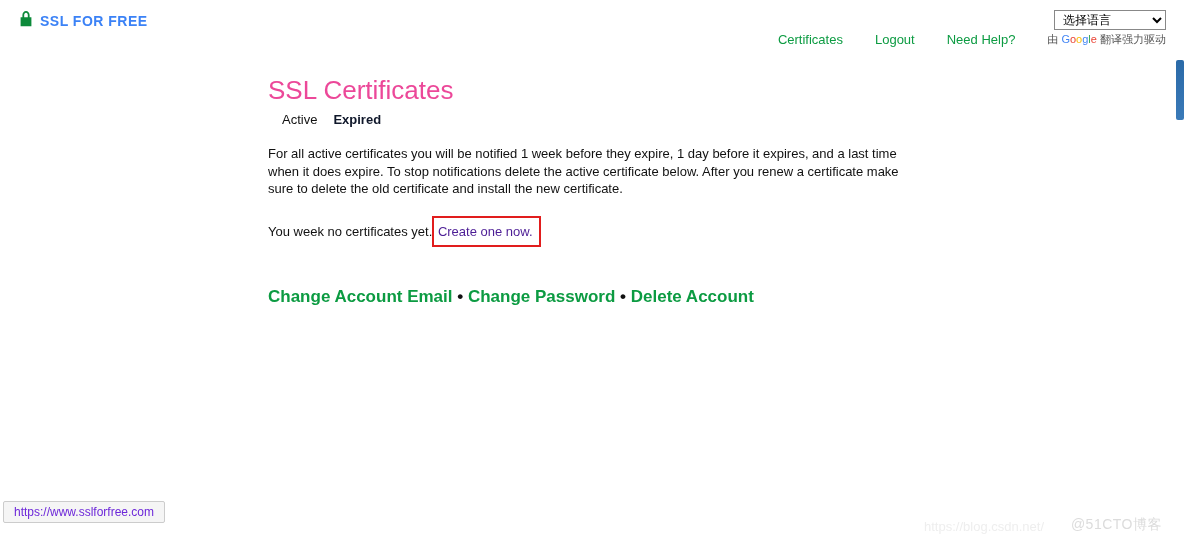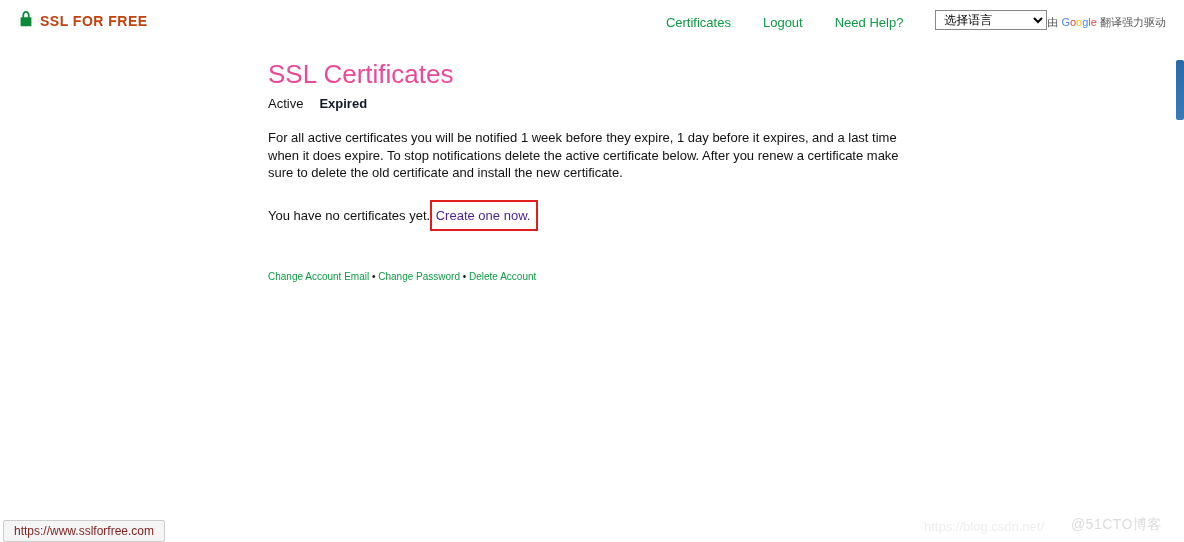--- a/index.html
+++ b/index.html
@@ -1,39 +1,39 @@
 <!DOCTYPE html>
 <html><head>
   <meta charset="utf-8">
   <style>
     * { margin: 0; padding: 0; box-sizing: border-box; }
     body { font-family: Arial, Helvetica, sans-serif; font-size: 13px; color: #222; width: 1184px; height: 542px; position: relative; background: #fff; }
     .header { display: flex; justify-content: space-between; align-items: flex-start; padding: 10px 18px 0 18px; }
-    .logo { display: flex; align-items: center; gap: 6px; color: #c2410c; font-weight: bold; font-size: 14px; letter-spacing: 0.5px; }
+    .logo { display: flex; align-items: center; gap: 6px; color: #3b82f6; font-weight: bold; font-size: 14px; letter-spacing: 0.5px; }
     .logo svg { width: 16px; height: 18px; }
     .nav-right { display: flex; align-items: flex-end; gap: 32px; }
     .nav-link { color: #0c9b42; font-size: 13px; text-decoration: none; padding-top: 3px; }
-    .lang-box { display: flex; flex-direction: row; align-items: flex-end; }
+    .lang-box { display: flex; flex-direction: column; align-items: flex-end; }
     .lang-select { width: 112px; height: 20px; font-size: 12px; border: 1px solid #888; background: #fff; padding-left: 4px; }
     .lang-caption { font-size: 11px; color: #555; margin-top: 2px; }
     .goog-g { font-family: Arial, sans-serif; font-weight: normal; }
     .g-blue { color: #4285F4; } .g-red { color: #EA4335; } .g-yellow { color: #FBBC05; } .g-green { color: #34A853; }
     .main { width: 640px; margin-left: 268px; margin-top: 28px; }
     .page-title { font-size: 26px; font-weight: normal; color: #ec4899; margin-bottom: 6px; }
     .tabs { display: flex; gap: 16px; margin-bottom: 18px; font-size: 13px; }
-    .tab-active { color: #111; }
+    .tab-active { color: #111; margin-left: 14px; }
     .tab-inactive { color: #0f172a; cursor: pointer; font-weight: bold; }
     .info-text { color: #111; font-size: 13px; line-height: 1.35; margin-bottom: 18px; }
     .nocerts-line { font-size: 13px; color: #111; margin-bottom: 40px; }
     .create-link { color: #4c1d95; text-decoration: none; }
     .highlight-box { display: inline-block; border: 2px solid #e11d1d; padding: 6px 6px 6px 4px; margin-left: -4px; }
-    .account-links { font-size: 10px; color: #111; }
+    .account-links { font-size: 17px; color: #111; font-weight: bold; }
     .account-links a { color: #0c9b42; text-decoration: none; }
     .sep { color: #111; }
-    .status-bar { position: absolute; left: 3px; bottom: 0; background: #f5f5f5; border: 1px solid #ccc; padding: 3px 10px; font-size: 12px; color: #7f1d1d; border-radius: 2px; }
+    .status-bar { position: absolute; left: 3px; bottom: 19px; background: #f5f5f5; border: 1px solid #ccc; padding: 3px 10px; font-size: 12px; color: #6d28d9; border-radius: 2px; }
     .scroll-indicator { position: absolute; right: 0; top: 60px; width: 8px; height: 60px; background: linear-gradient(#2a6aa8, #3a7ab8); border-radius: 2px; }
     .watermark { position: absolute; right: 22px; bottom: 8px; color: #dcdcdc; font-size: 14px; letter-spacing: 0.5px; }
     .watermark2 { position: absolute; right: 140px; bottom: 8px; color: #eeeeee; font-size: 13px; }
   </style>
 </head>
 <body>
 
 <div class="header">
   <div class="logo">
     <span>
@@ -59,21 +59,21 @@
 </div>
 
 <div class="main">
   <h1 class="page-title">SSL Certificates</h1>
   <div class="tabs">
     <span class="tab-active">Active</span>
     <span class="tab-inactive">Expired</span>
   </div>
   <p class="info-text">For all active certificates you will be notified 1 week before they expire, 1 day before it expires, and a last time when it does expire. To stop notifications delete the active certificate below. After you renew a certificate make sure to delete the old certificate and install the new certificate.</p>
   <p class="nocerts-line">
-    <span>You have no certificates yet. </span><span class="highlight-box"><a class="create-link">Create one now.</a></span>
+    <span>You week no certificates yet. </span><span class="highlight-box"><a class="create-link">Create one now.</a></span>
   </p>
   <div class="account-links">
     <a>Change Account Email</a>
     <span class="sep"> • </span>
     <a>Change Password</a>
     <span class="sep"> • </span>
     <a>Delete Account</a>
   </div>
 </div>
 

